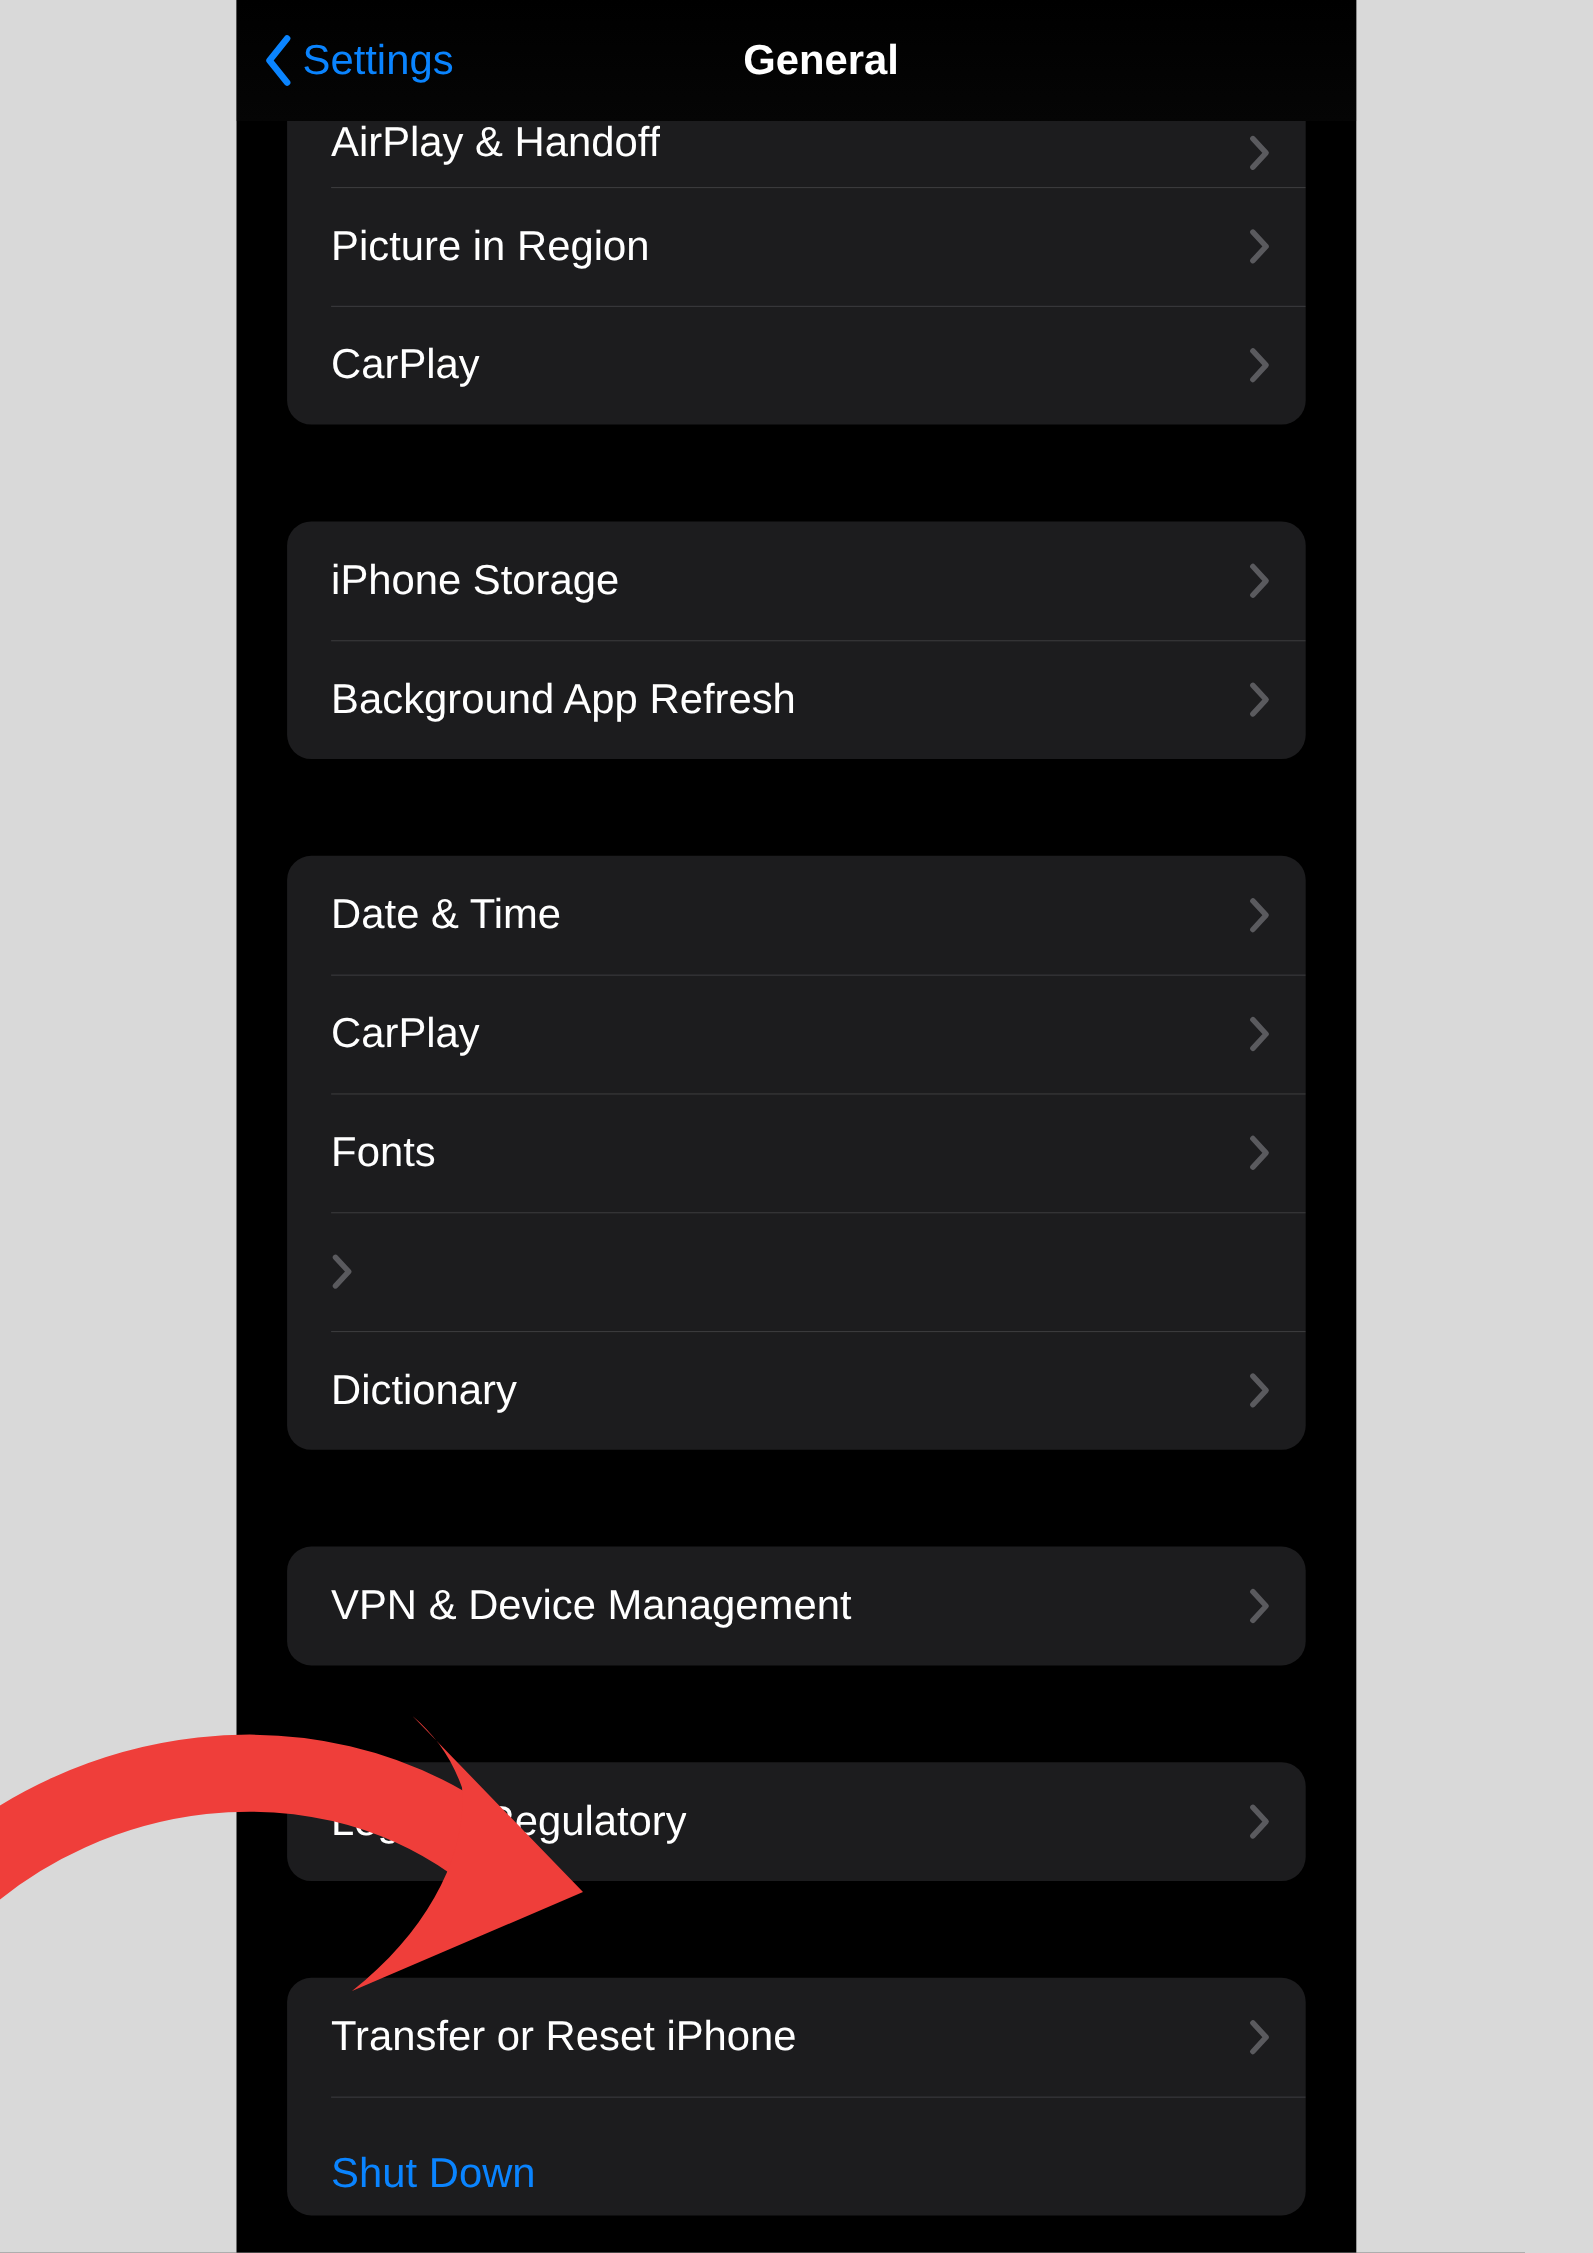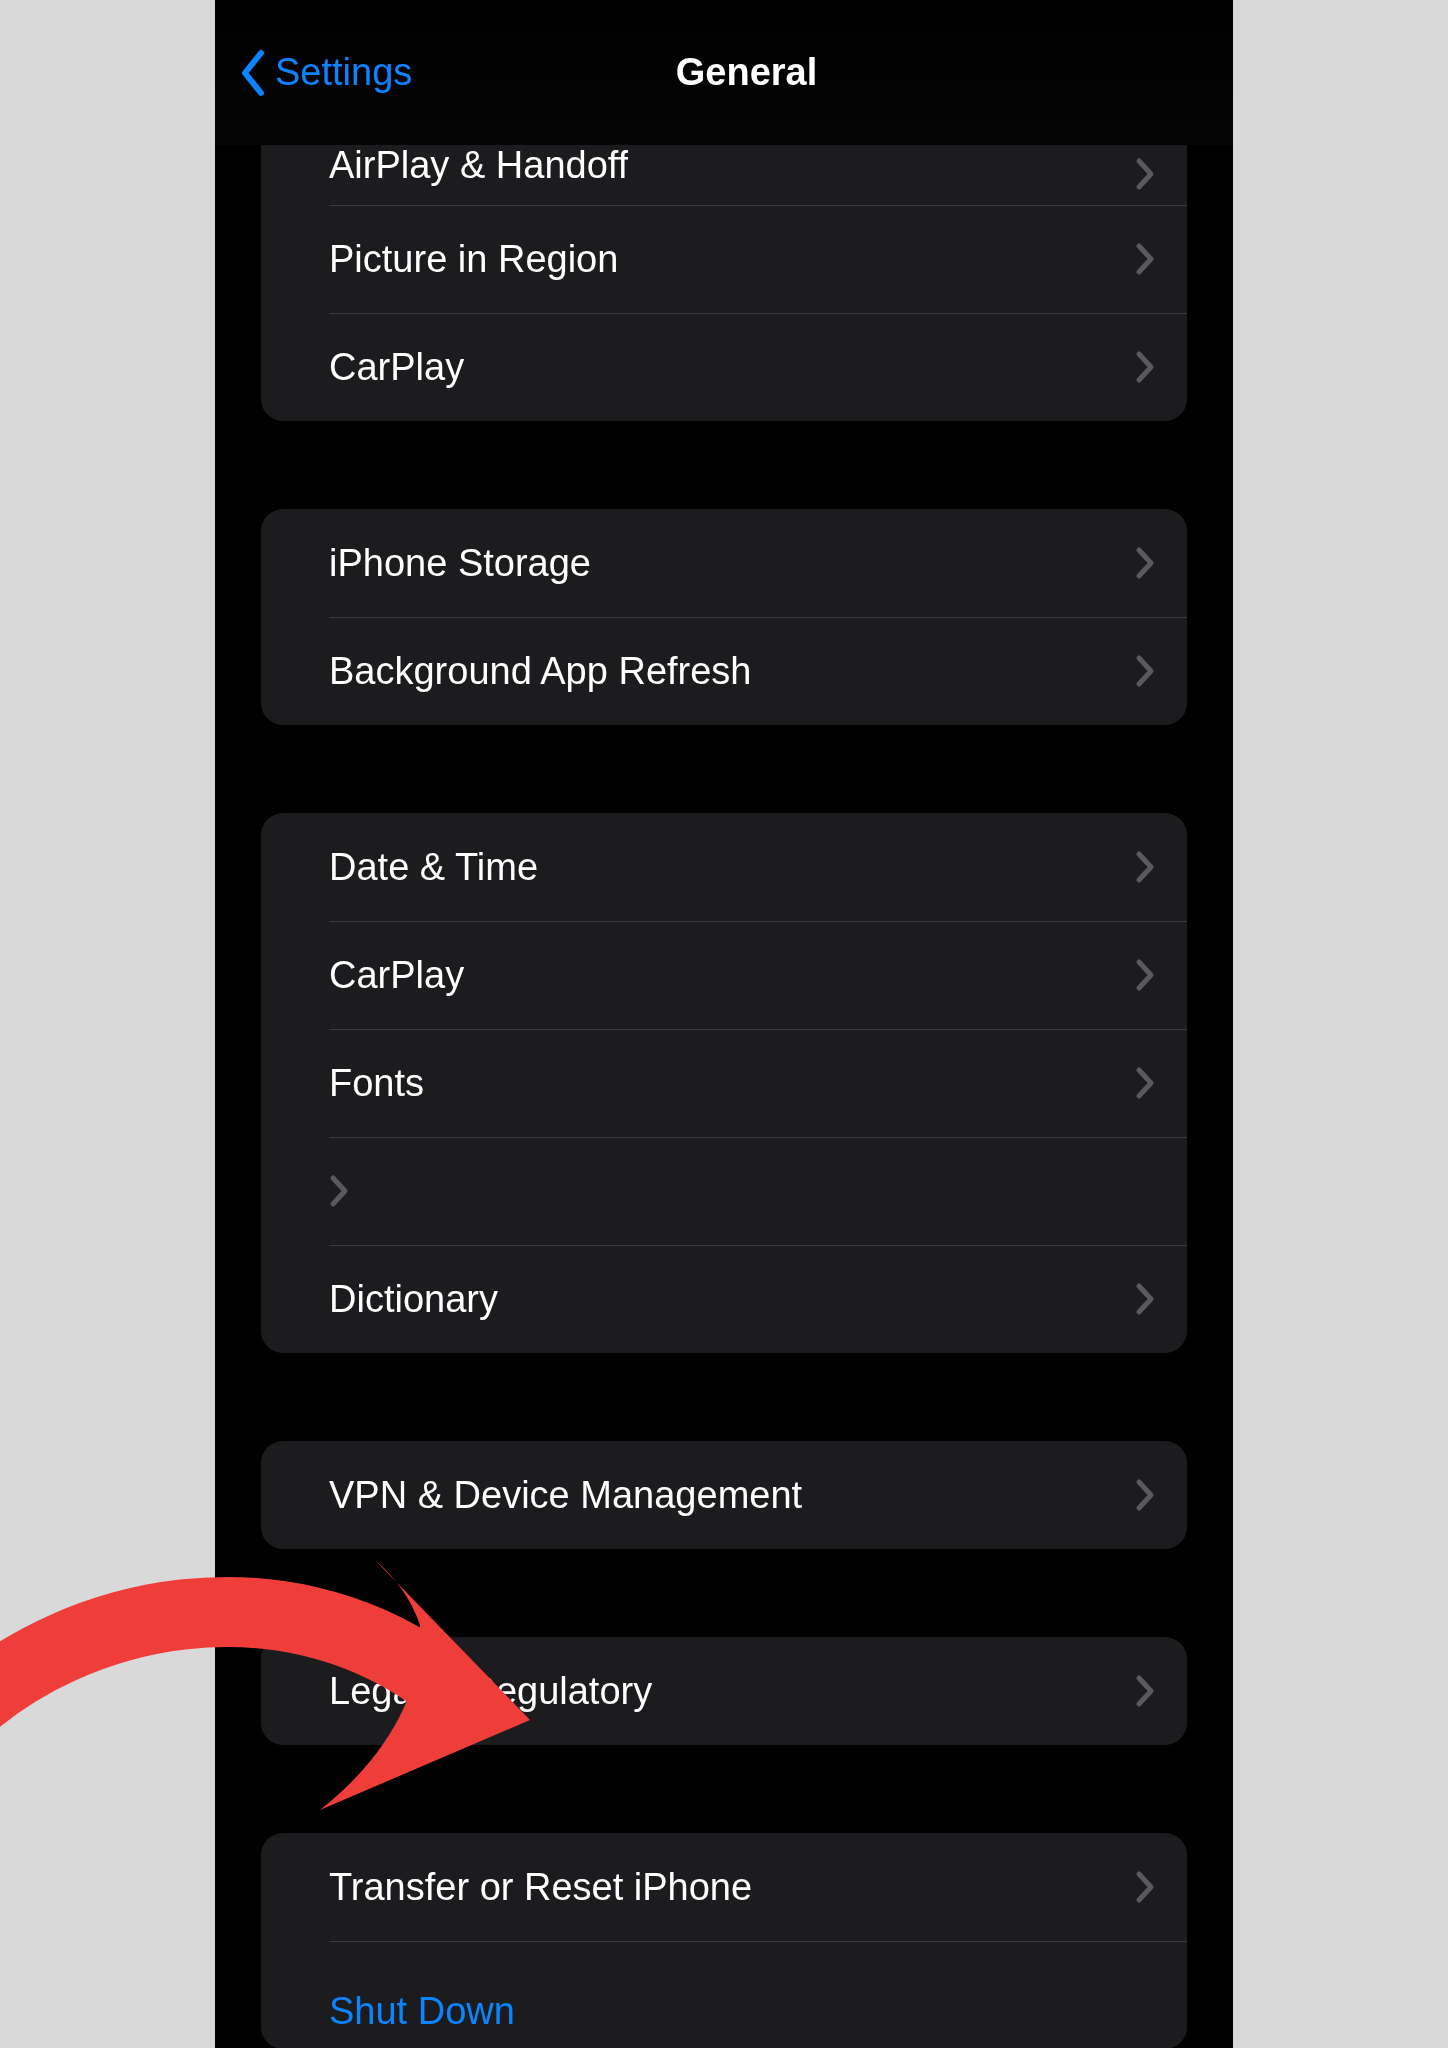--- a/index.html
+++ b/index.html
@@ -15,21 +15,21 @@
       position: absolute;
       left: 215px;
       top: 0;
       width: 1018px;
       height: 2048px;
       background: #000;
       overflow: hidden;
     }
     .navbar {
       position: relative;
-      height: 145px;
+      height: 110px;
       display: flex;
       align-items: center;
       justify-content: center;
       background: linear-gradient(#000 0%, #050505 100%);
       padding-left: 45px;
     }
     .back {
       position: absolute;
       left: 24px;
       top: 0;
@@ -62,21 +62,20 @@
       font-weight: 600;
     }
     .content {
       padding: 0 46px 60px 46px;
     }
     .group {
       background: #1c1c1e;
       border-radius: 22px;
       margin-top: 88px;
       overflow: hidden;
-      padding-left: 28px;
     }
     .group.first { margin-top: 0; }
     .row {
       display: flex;
       align-items: center;
       justify-content: space-between;
       height: 108px;
       padding: 0 32px 0 40px;
       cursor: pointer;
       position: relative;

